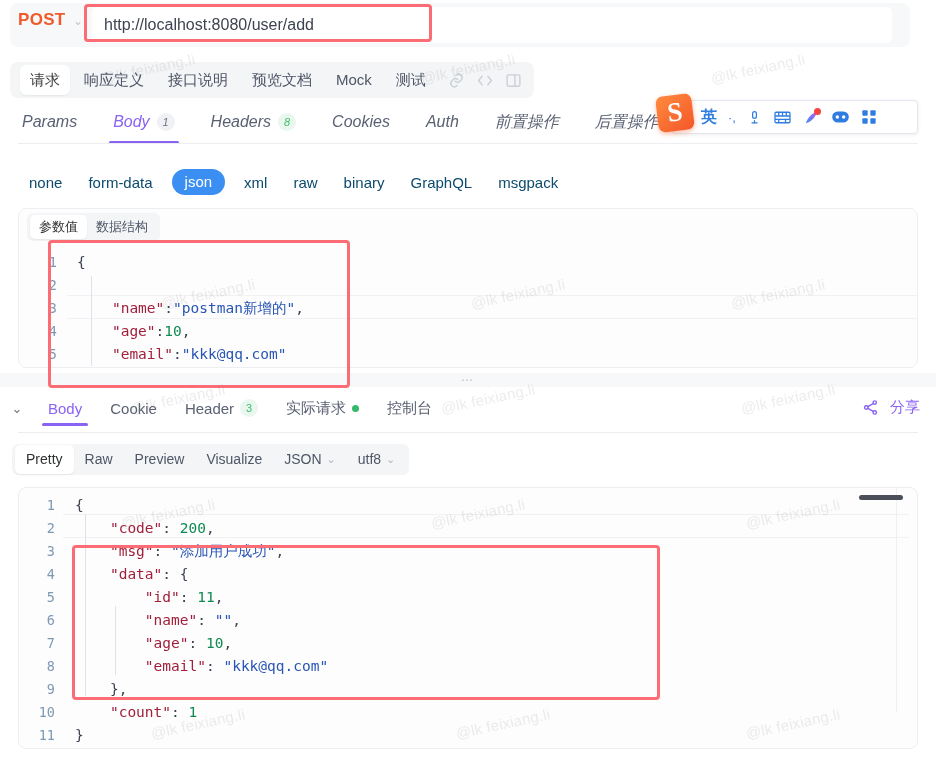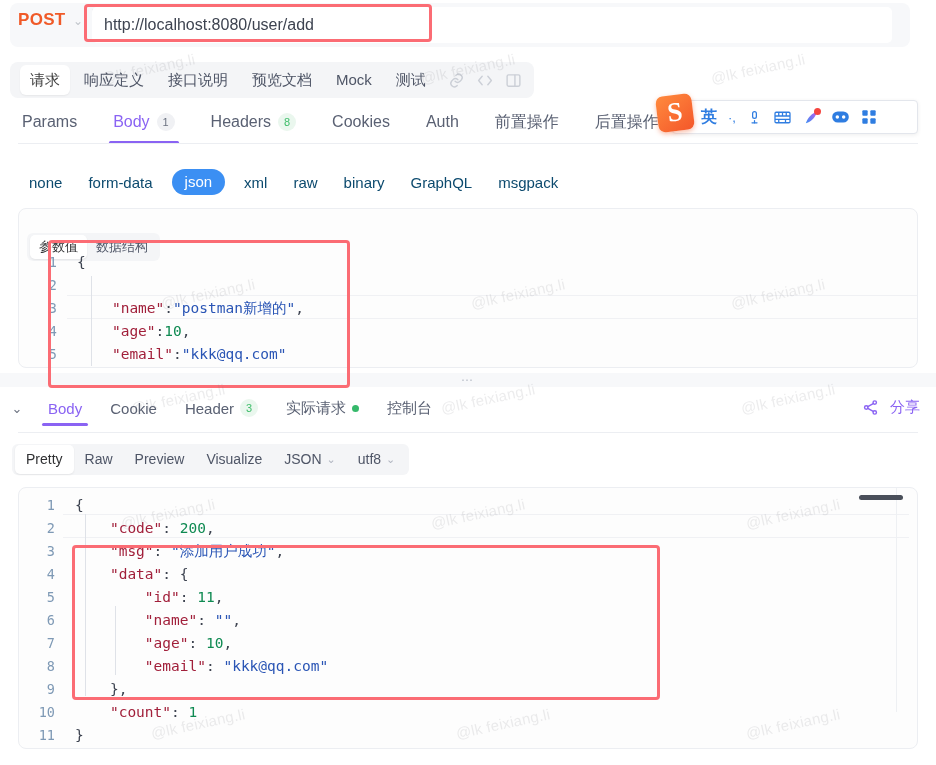--- a/index.html
+++ b/index.html
@@ -135,20 +135,21 @@
   }
   .reqtab {
     display: flex;
     align-items: center;
     gap: 7px;
     font-size: 16px;
     color: #5a6173;
     height: 44px;
     position: relative;
     padding: 0 4px;
+    font-style: italic;
   }
   .reqtab.active { color: #8a63f3; }
   .reqtab .bar {
     position: absolute;
     left: 0; right: 0; bottom: 0;
     height: 3px;
     background: #8a63f3;
     border-radius: 2px;
   }
   .badge {
@@ -249,21 +250,21 @@
   .reqcard {
     position: absolute;
     left: 18px; top: 208px;
     width: 900px; height: 160px;
     background: #fdfdfd;
     border: 1px solid #eceef2;
     border-radius: 8px;
   }
   .subtabs {
     position: absolute;
-    left: 8px; top: 24px;
+    left: 8px; top: 4px;
     height: 28px;
     background: #f4f5f7;
     border-radius: 6px;
     display: flex;
     align-items: center;
     padding: 0 3px;
   }
   .subtab {
     font-size: 13px;
     color: #4e5566;

